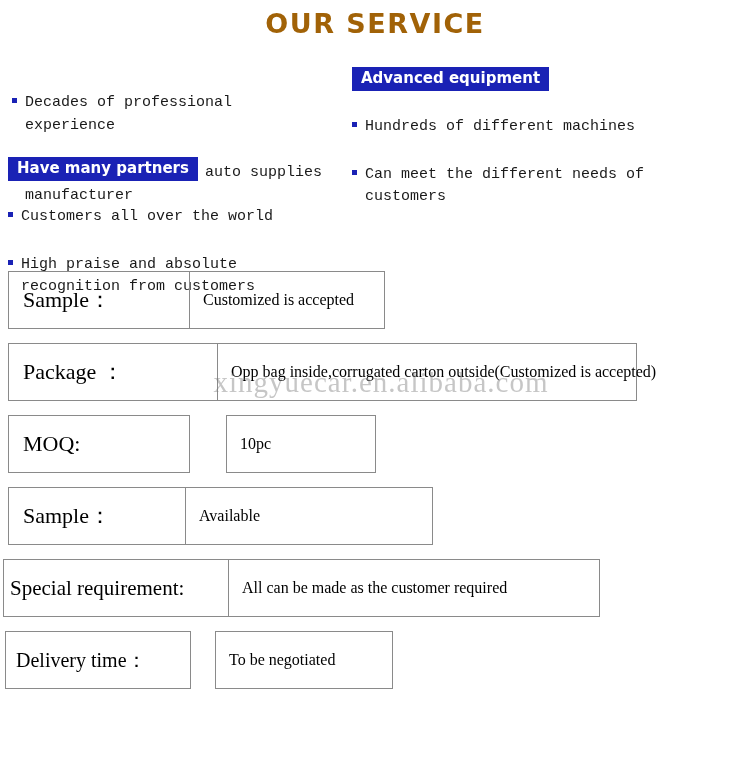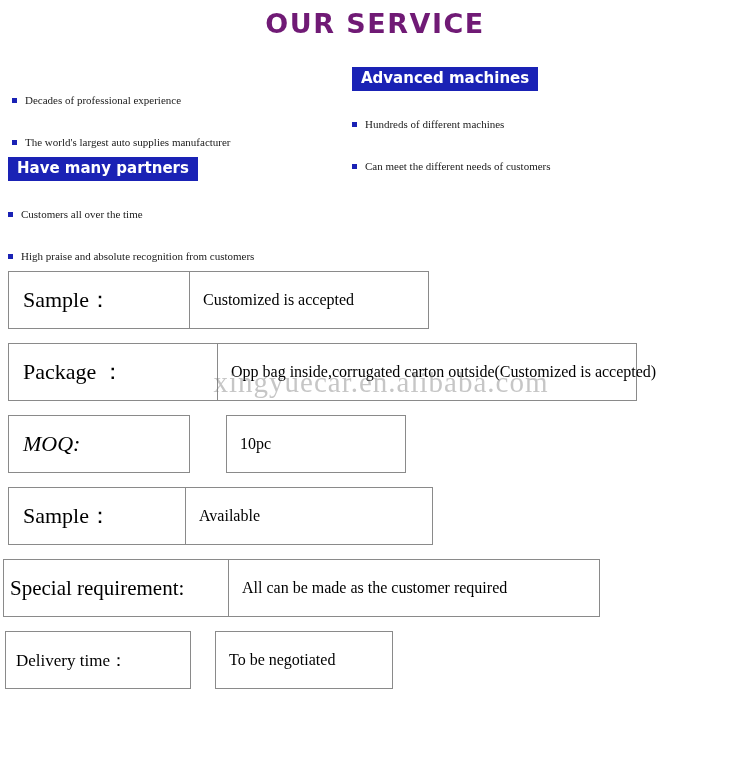--- a/index.html
+++ b/index.html
@@ -18,21 +18,21 @@
     position: relative;
     width: 750px;
     height: 779px;
   }
   .title {
     text-align: center;
     font-family: "DejaVu Sans", sans-serif;
     font-weight: bold;
     font-size: 27px;
     letter-spacing: 1.5px;
-    color: #701a75;
+    color: #a16207;
     margin: 8px 0 0 0;
     padding: 0;
   }
 
   
   .features {
     position: relative;
     margin-top: 28px;
     height: 190px;
   }
@@ -51,25 +51,25 @@
     white-space: nowrap;
   }
   .feature ul {
     list-style: none;
     margin: 7px 0 0 0;
     padding: 0;
   }
   .feature li {
     position: relative;
     padding-left: 13px;
-    font-size: 11px;
+    font-size: 15px;
     color: #1a1a1a;
     line-height: 1.5;
     max-width: 300px;
-    font-family: Liberation Serif, serif;
+    font-family: Liberation Mono, monospace;
     margin-top: 25px;
   }
   .feature li .bullet {
     position: absolute;
     left: 0;
     top: 6px;
     width: 5px;
     height: 5px;
     background: #1a22b5;
     display: block;
@@ -107,30 +107,30 @@
   .spec-value {
     font-size: 16px;
     padding: 0 13px;
     height: 58px;
     margin-left: -1px;
     white-space: nowrap;
   }
 
   
   .row-color   .spec-label { width: 182px; }
-  .row-color   .spec-value { width: 240px; }
+  .row-color   .spec-value { width: 196px; }
   .row-package .spec-label { width: 210px; }
   .row-package .spec-value { width: 420px; }
-  .row-moq     .spec-label { width: 182px; font-style: italic; }
-  .row-moq     .spec-value { width: 180px; margin-left: 36px; }
+  .row-moq     .spec-label { width: 182px; }
+  .row-moq     .spec-value { width: 150px; margin-left: 36px; }
   .row-sample  .spec-label { width: 178px; }
   .row-sample  .spec-value { width: 248px; }
   .row-special .spec-label { width: 226px; font-size: 21px; padding: 12px 6px; text-align: right; }
   .row-special .spec-value { width: 372px; }
-  .row-delivery .spec-label { width: 186px; font-size: 17px; padding: 0 10px;}
+  .row-delivery .spec-label { width: 186px; font-size: 20px; padding: 0 10px;}
   .row-delivery .spec-value { width: 178px; margin-left: 24px; }
 
   .row-special { margin-left: 3px; }
   .row-delivery { margin-left: 5px; }
 
   
   .watermark {
     position: absolute;
     left: 12px;
     right: 0;
@@ -155,31 +155,31 @@
   <div class="features">
 
     <div class="feature f-exp">
       <ul>
         <li><span class="bullet"></span><span>Decades of professional experience</span></li>
         <li><span class="bullet"></span><span>The world's largest auto supplies manufacturer</span></li>
       </ul>
     </div>
 
     <div class="feature f-adv">
-      <div class="feature-head">Advanced machines</div>
+      <div class="feature-head">Advanced equipment</div>
       <ul>
         <li><span class="bullet"></span><span>Hundreds of different machines</span></li>
         <li><span class="bullet"></span><span>Can meet the different needs of customers</span></li>
       </ul>
     </div>
 
     <div class="feature f-part">
       <div class="feature-head">Have many partners</div>
       <ul>
-        <li><span class="bullet"></span><span>Customers all over the time</span></li>
+        <li><span class="bullet"></span><span>Customers all over the world</span></li>
         <li><span class="bullet"></span><span>High praise and absolute recognition from customers</span></li>
       </ul>
     </div>
 
   </div>
 
   <div class="specs">
 
     <div class="spec-row row-color">
       <div class="spec-label">Sample：</div>

